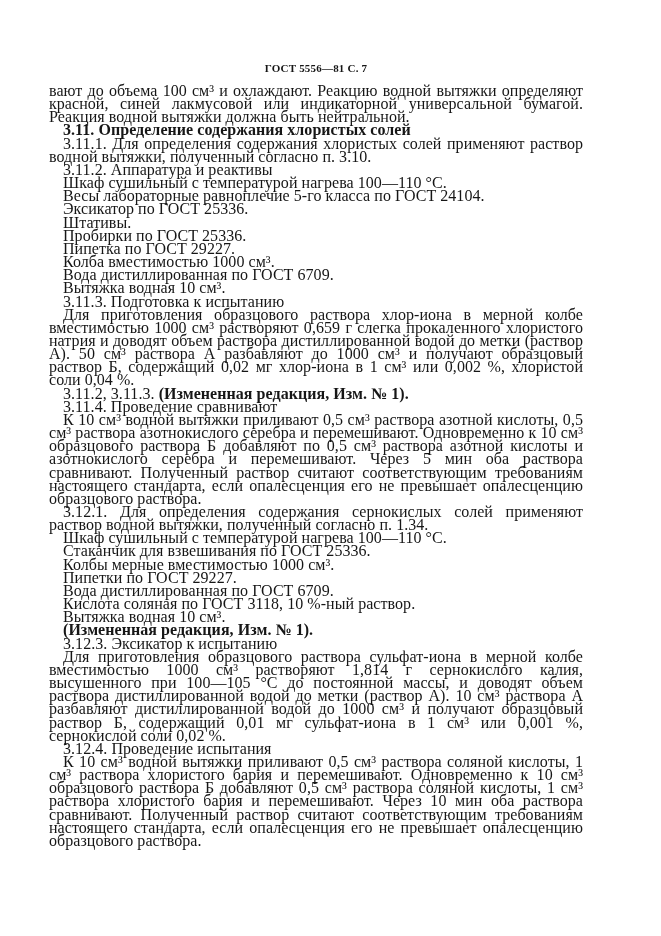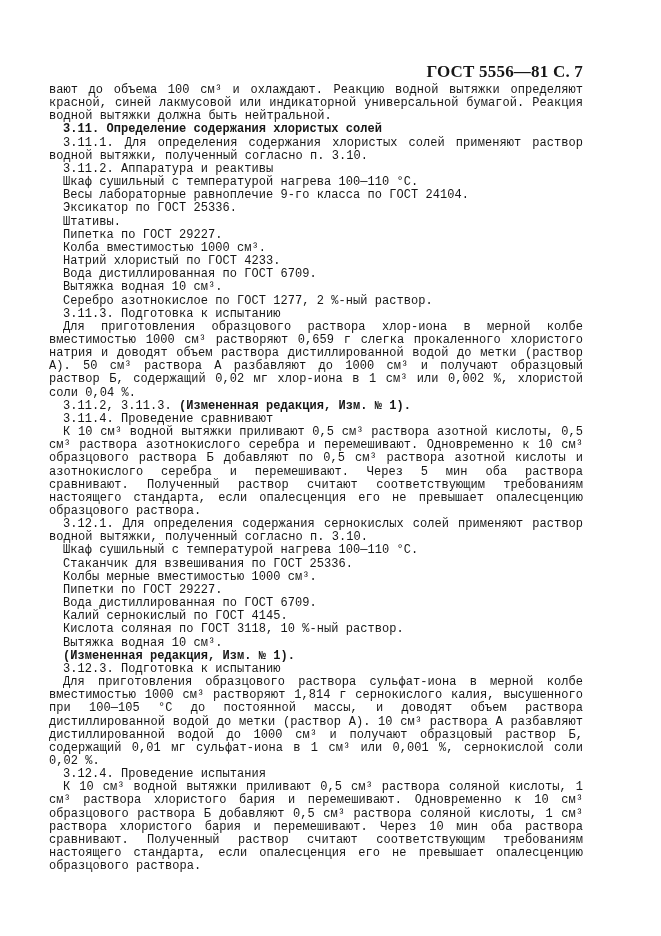--- a/index.html
+++ b/index.html
@@ -14,36 +14,35 @@
     background: #ffffff;
     color: #161616;
     font-family: "Liberation Serif", "DejaVu Serif", serif;
     overflow: hidden;
   }
   .page-header {
     position: absolute;
     top: 62px;
     left: 49px;
     width: 534px;
-    text-align: right;
+    text-align: center;
     font-weight: bold;
-    font-size: 17px;
+    font-size: 11px;
     letter-spacing: 0.2px;
     white-space: nowrap;
   }
   .document-body {
     position: absolute;
     top: 84px;
     left: 49px;
     width: 534px;
-    font-size: 12px;
+    font-size: 16px;
     line-height: 13.15px;
     text-align: justify;
     letter-spacing: 0.05px;
-    font-family: Liberation Mono, monospace;
   }
   p.para {
     margin: 0;
     padding: 0;
     text-indent: 0;
   }
   p.para.indent {
     text-indent: 14px;
   }
   p.para .b {
@@ -54,42 +53,40 @@
 <body>
 
 <div class="page">
   <div class="page-header">ГОСТ 5556—81 С. 7</div>
   <div class="document-body">
       <p class="para"><span>вают до объема 100 см³ и охлаждают. Реакцию водной вытяжки определяют красной, синей лакмусовой или индикаторной универсальной бумагой. Реакция водной вытяжки должна быть нейтральной.</span></p>
       <p class="para indent"><span class="b">3.11. Определение содержания хлористых солей</span></p>
       <p class="para indent"><span>3.11.1. Для определения содержания хлористых солей применяют раствор водной вытяжки, полученный согласно п. 3.10.</span></p>
       <p class="para indent"><span>3.11.2. Аппаратура и реактивы</span></p>
       <p class="para indent"><span>Шкаф сушильный с температурой нагрева 100—110 °С.</span></p>
-      <p class="para indent"><span>Весы лабораторные равноплечие 9-го класса по ГОСТ 24104.</span></p>
+      <p class="para indent"><span>Весы лабораторные равноплечие 5-го класса по ГОСТ 24104.</span></p>
       <p class="para indent"><span>Эксикатор по ГОСТ 25336.</span></p>
       <p class="para indent"><span>Штативы.</span></p>
+      <p class="para indent"><span>Пробирки по ГОСТ 25336.</span></p>
       <p class="para indent"><span>Пипетка по ГОСТ 29227.</span></p>
       <p class="para indent"><span>Колба вместимостью 1000 см³.</span></p>
-      <p class="para indent"><span>Натрий хлористый по ГОСТ 4233.</span></p>
       <p class="para indent"><span>Вода дистиллированная по ГОСТ 6709.</span></p>
       <p class="para indent"><span>Вытяжка водная 10 см³.</span></p>
-      <p class="para indent"><span>Серебро азотнокислое по ГОСТ 1277, 2 %-ный раствор.</span></p>
       <p class="para indent"><span>3.11.3. Подготовка к испытанию</span></p>
       <p class="para indent"><span>Для приготовления образцового раствора хлор-иона в мерной колбе вместимостью 1000 см³ растворяют 0,659 г слегка прокаленного хлористого натрия и доводят объем раствора дистиллированной водой до метки (раствор А). 50 см³ раствора А разбавляют до 1000 см³ и получают образцовый раствор Б, содержащий 0,02 мг хлор-иона в 1 см³ или 0,002 %, хлористой соли 0,04 %.</span></p>
       <p class="para indent"><span>3.11.2, 3.11.3. </span><span class="b">(Измененная редакция, Изм. № 1).</span></p>
       <p class="para indent"><span>3.11.4. Проведение сравнивают</span></p>
       <p class="para indent"><span>К 10 см³ водной вытяжки приливают 0,5 см³ раствора азотной кислоты, 0,5 см³ раствора азотнокислого серебра и перемешивают. Одновременно к 10 см³ образцового раствора Б добавляют по 0,5 см³ раствора азотной кислоты и азотнокислого серебра и перемешивают. Через 5 мин оба раствора сравнивают. Полученный раствор считают соответствующим требованиям настоящего стандарта, если опалесценция его не превышает опалесценцию образцового раствора.</span></p>
-      <p class="para indent"><span>3.12.1. Для определения содержания сернокислых солей применяют раствор водной вытяжки, полученный согласно п. 3.10.</span></p>
+      <p class="para indent"><span>3.12.1. Для определения содержания сернокислых солей применяют раствор водной вытяжки, полученный согласно п. 1.34.</span></p>
       <p class="para indent"><span>Шкаф сушильный с температурой нагрева 100—110 °С.</span></p>
       <p class="para indent"><span>Стаканчик для взвешивания по ГОСТ 25336.</span></p>
       <p class="para indent"><span>Колбы мерные вместимостью 1000 см³.</span></p>
       <p class="para indent"><span>Пипетки по ГОСТ 29227.</span></p>
       <p class="para indent"><span>Вода дистиллированная по ГОСТ 6709.</span></p>
-      <p class="para indent"><span>Калий сернокислый по ГОСТ 4145.</span></p>
       <p class="para indent"><span>Кислота соляная по ГОСТ 3118, 10 %-ный раствор.</span></p>
       <p class="para indent"><span>Вытяжка водная 10 см³.</span></p>
       <p class="para indent"><span class="b">(Измененная редакция, Изм. № 1).</span></p>
-      <p class="para indent"><span>3.12.3. Подготовка к испытанию</span></p>
+      <p class="para indent"><span>3.12.3. Эксикатор к испытанию</span></p>
       <p class="para indent"><span>Для приготовления образцового раствора сульфат-иона в мерной колбе вместимостью 1000 см³ растворяют 1,814 г сернокислого калия, высушенного при 100—105 °С до постоянной массы, и доводят объем раствора дистиллированной водой до метки (раствор А). 10 см³ раствора А разбавляют дистиллированной водой до 1000 см³ и получают образцовый раствор Б, содержащий 0,01 мг сульфат-иона в 1 см³ или 0,001 %, сернокислой соли 0,02 %.</span></p>
       <p class="para indent"><span>3.12.4. Проведение испытания</span></p>
       <p class="para indent"><span>К 10 см³ водной вытяжки приливают 0,5 см³ раствора соляной кислоты, 1 см³ раствора хлористого бария и перемешивают. Одновременно к 10 см³ образцового раствора Б добавляют 0,5 см³ раствора соляной кислоты, 1 см³ раствора хлористого бария и перемешивают. Через 10 мин оба раствора сравнивают. Полученный раствор считают соответствующим требованиям настоящего стандарта, если опалесценция его не превышает опалесценцию образцового раствора.</span></p>
     </div>
 </div>
 
 </body></html>

